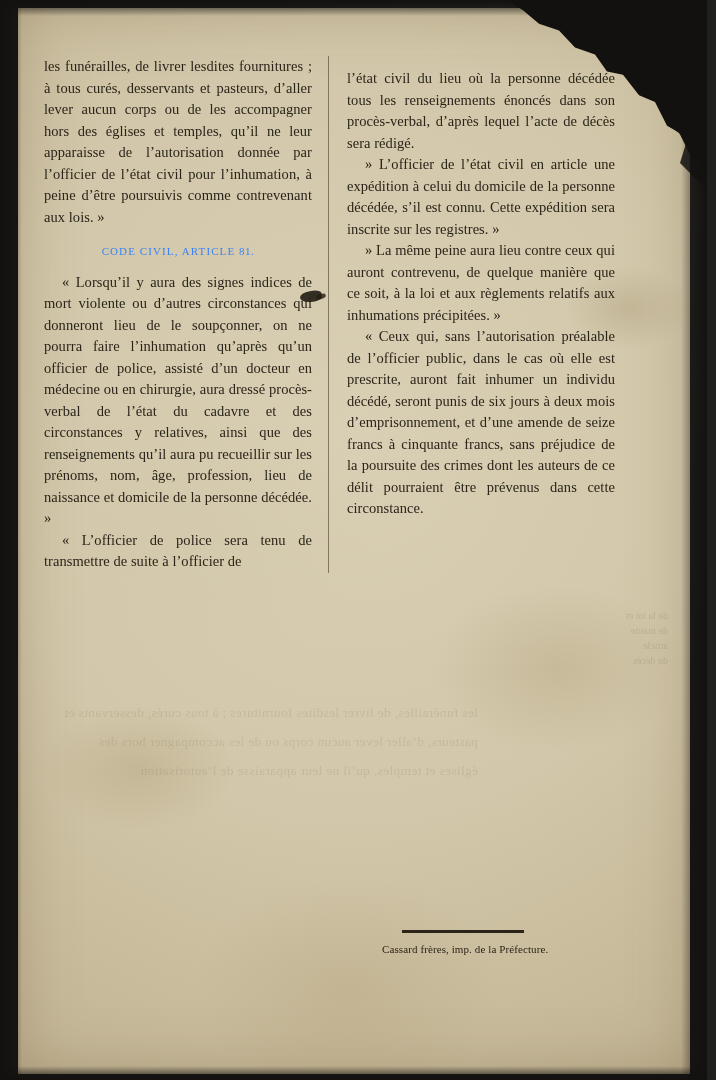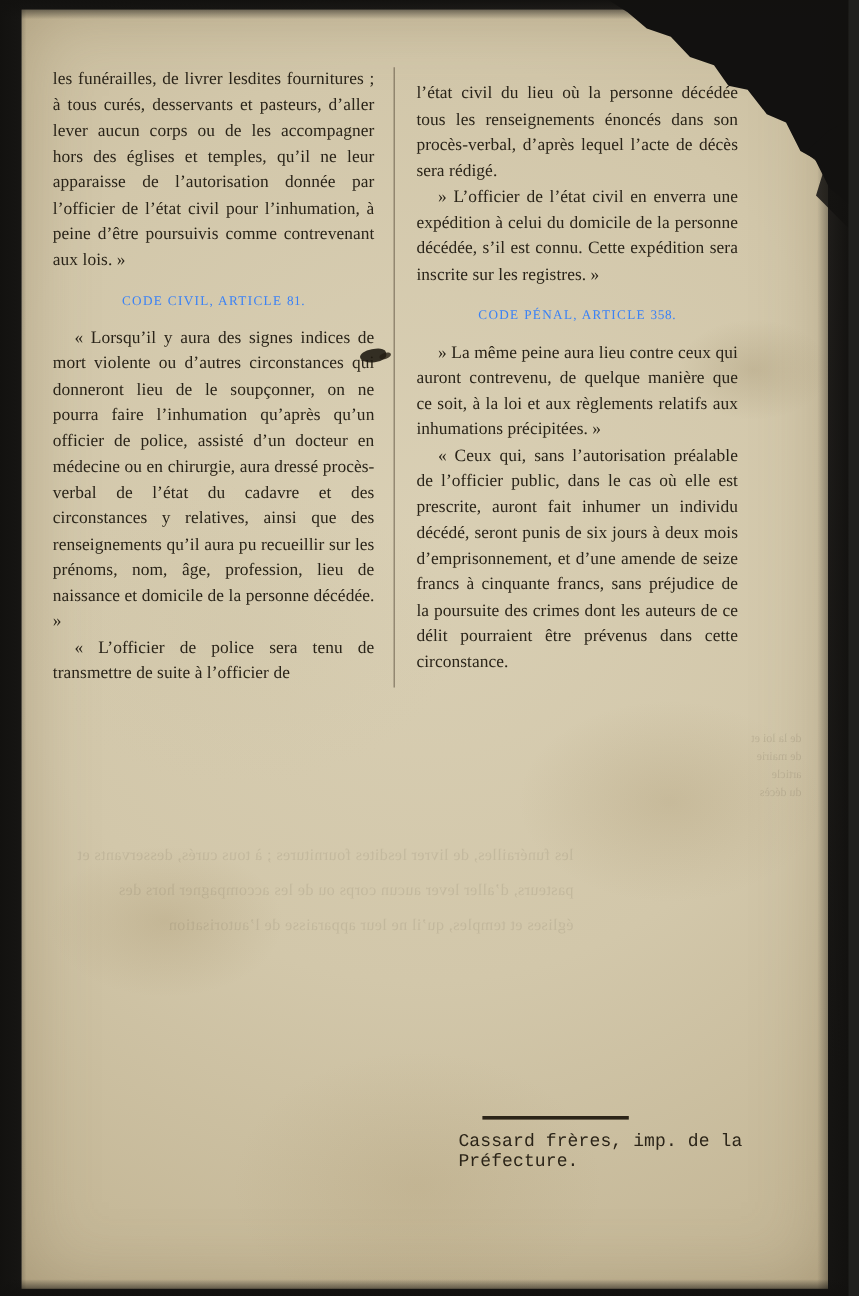--- a/index.html
+++ b/index.html
@@ -187,23 +187,22 @@
     opacity: 0.8;
   }
 
   
   .imprint {
     position: absolute;
     left: 382px;
     top: 930px;
     width: 270px;
     color: #2b2418;
-    font-size: 15px;
+    font-size: 11px;
     letter-spacing: 0.1px;
-    font-family: Liberation Mono, monospace;
   }
   .imprint .rule {
     width: 122px;
     height: 3px;
     background: #2b2418;
     margin: 0 0 10px 20px;
   }
 
   
   .ghost-right {
@@ -248,26 +247,22 @@
       </div>
 
       <p>« Lorsqu’il y aura des signes indices de mort violente ou d’autres circonstances qui donneront lieu de le soupçonner, on ne pourra faire l’inhumation qu’après qu’un officier de police, assisté d’un docteur en médecine ou en chirurgie, aura dressé procès-verbal de l’état du cadavre et des circonstances y relatives, ainsi que des renseignements qu’il aura pu recueillir sur les prénoms, nom, âge, profession, lieu de naissance et domicile de la personne décédée. »</p>
 
 
       <p>« L’officier de police sera tenu de transmettre de suite à l’officier de</p>
     </div>
 
     <div class="col right">
       <p class="noindent">l’état civil du lieu où la personne décédée tous les renseignements énoncés dans son procès-verbal, d’après lequel l’acte de décès sera rédigé.</p>
-      <p>» L’officier de l’état civil en enverra une expédition à celui du domicile de la personne décédée, s’il est connu. Cette expédition sera inscrite sur les registres. »</p>
-
-      <div class="heading">
-        <span>CODE PÉNAL, ARTICLE</span>
-        <span class="num">358.</span>
-      </div>
+      <p>» L’officier de l’état civil en article une expédition à celui du domicile de la personne décédée, s’il est connu. Cette expédition sera inscrite sur les registres. »</p>
+
 
       <p>» La même peine aura lieu contre ceux qui auront contrevenu, de quelque manière que ce soit, à la loi et aux règlements relatifs aux inhumations précipitées. »</p>
       <p>« Ceux qui, sans l’autorisation préalable de l’officier public, dans le cas où elle est prescrite, auront fait inhumer un individu décédé, seront punis de six jours à deux mois d’emprisonnement, et d’une amende de seize francs à cinquante francs, sans préjudice de la poursuite des crimes dont les auteurs de ce délit pourraient être prévenus dans cette circonstance.</p>
     </div>
   </div>
 
   <div class="blot"></div>
   <div class="blot2"></div>
 
   <div class="imprint">

